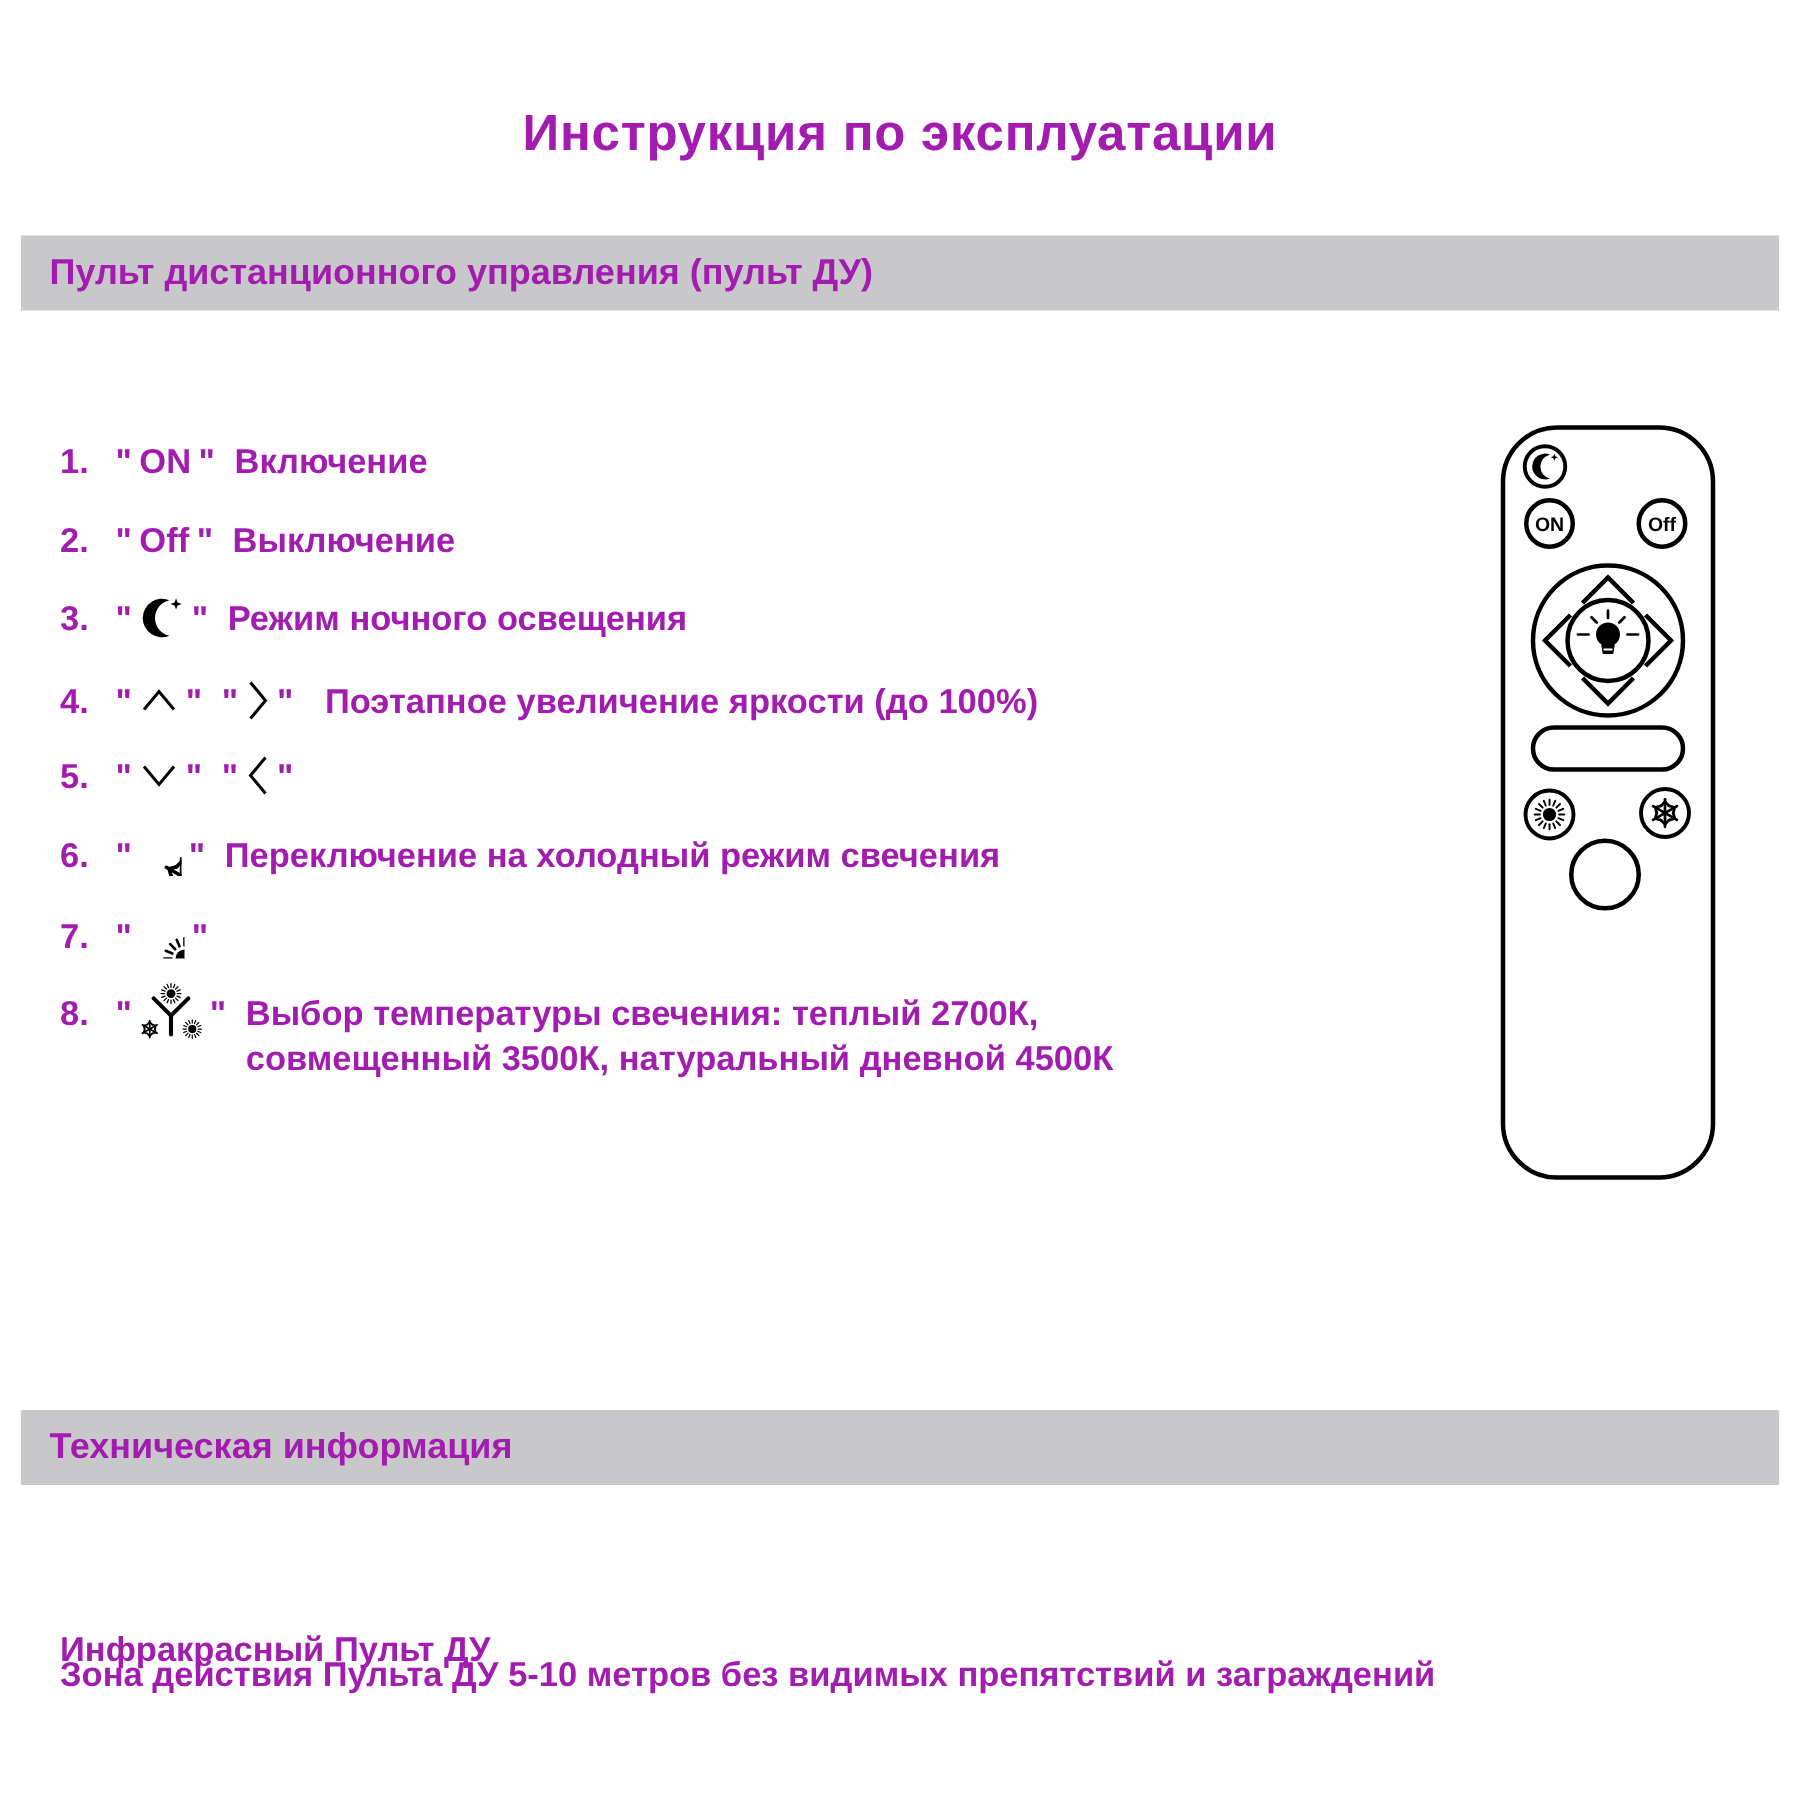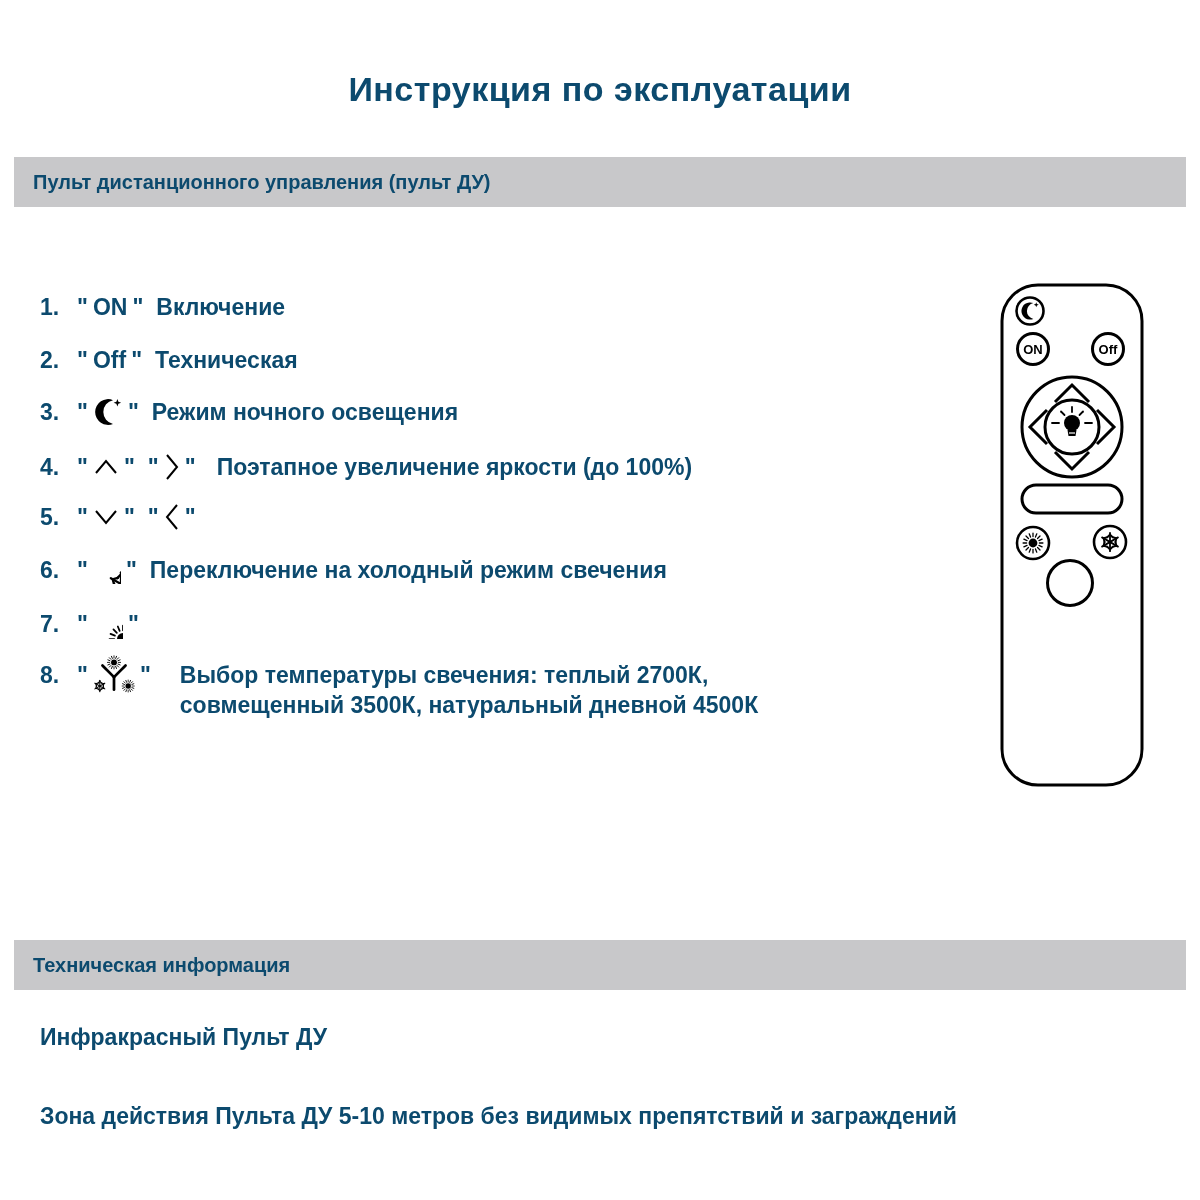--- a/index.html
+++ b/index.html
@@ -1,46 +1,46 @@
 <!DOCTYPE html>
 <html><head>
 <meta charset="utf-8">
 <style>
   * { margin:0; padding:0; box-sizing:border-box; }
   html,body { background:#fff; }
   .page {
     position:relative; width:1200px; height:1200px; background:#ffffff;
-    font-family:"Liberation Sans", sans-serif; font-weight:bold; color:#0c4a6e;
+    font-family:"Liberation Sans", sans-serif; font-weight:bold; color:#a21caf;
     overflow:hidden;
   }
   .doc-title {
     position:absolute; top:70px; left:0; width:100%;
     text-align:center; font-size:34px; letter-spacing:0.5px;
   }
   .section-bar {
     position:absolute; left:14px; width:1172px; height:50px;
     background:#c8c8ca; display:flex; align-items:center;
-    padding-left:19px; font-size:20px;
+    padding-left:19px; font-size:24px;
   }
   .bar-remote { top:157px; }
   .bar-tech { top:940px; }
 
   .legend-item {
     position:absolute; left:40px; height:34px;
     display:flex; align-items:center; font-size:23px; white-space:nowrap;
   }
   .legend-item.two-line { align-items:flex-start; }
   .num { width:32px; flex:0 0 auto; }
   .q { margin:0 5px; }
   .sym { display:flex; align-items:center; justify-content:center; }
   .sym-cell { height:34px; display:flex; align-items:center; }
   .label { margin-left:8px; }
   .label-gap { margin-left:16px; }
   .pair-gap { margin-left:8px; }
-  .label-block { margin-left:24px; line-height:30px; padding-top:2px; white-space:nowrap; }
+  .label-block { margin-left:8px; line-height:30px; padding-top:2px; white-space:nowrap; }
 
   .remote-wrap { position:absolute; left:985px; top:273px; width:170px; height:520px; }
 
   .tech-line {
     position:absolute; left:40px; height:30px; display:flex; align-items:center;
     font-size:23px; white-space:nowrap;
   }
   svg { display:block; }
 </style>
 </head>
@@ -109,21 +109,21 @@
     <span class="sym">ON</span>
     <span class="q">"</span>
     <span class="label">Включение</span>
   </div>
 
   <div class="legend-item" style="top:343px">
     <span class="num">2.</span>
     <span class="q">"</span>
     <span class="sym">Off</span>
     <span class="q">"</span>
-    <span class="label">Техническая</span>
+    <span class="label">Выключение</span>
   </div>
 
   <div class="legend-item" style="top:395px">
     <span class="num">3.</span>
     <span class="q">"</span>
     <span class="sym">
       <svg width="30" height="30" viewBox="0 0 24 24">
           <use href="#sym-moon"></use>
         </svg>
     </span>
@@ -266,16 +266,16 @@
       </g>
 
       <circle cx="85" cy="310" r="22.5" fill="none" stroke="#000" stroke-width="3"></circle>
     </svg>
   </div>
 
   <div class="section-bar bar-tech">
     <span>Техническая информация</span>
   </div>
 
-  <div class="tech-line" style="top:1022px">Инфракрасный Пульт ДУ</div>
+  <div class="tech-line" style="top:1084px">Инфракрасный Пульт ДУ</div>
   <div class="tech-line" style="top:1101px">Зона действия Пульта ДУ 5-10 метров без видимых препятствий и заграждений</div>
 
 </div>
 
 </body></html>

